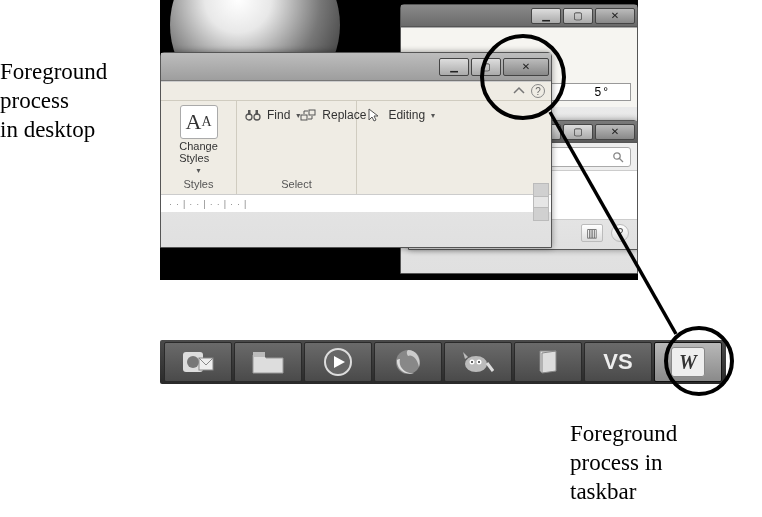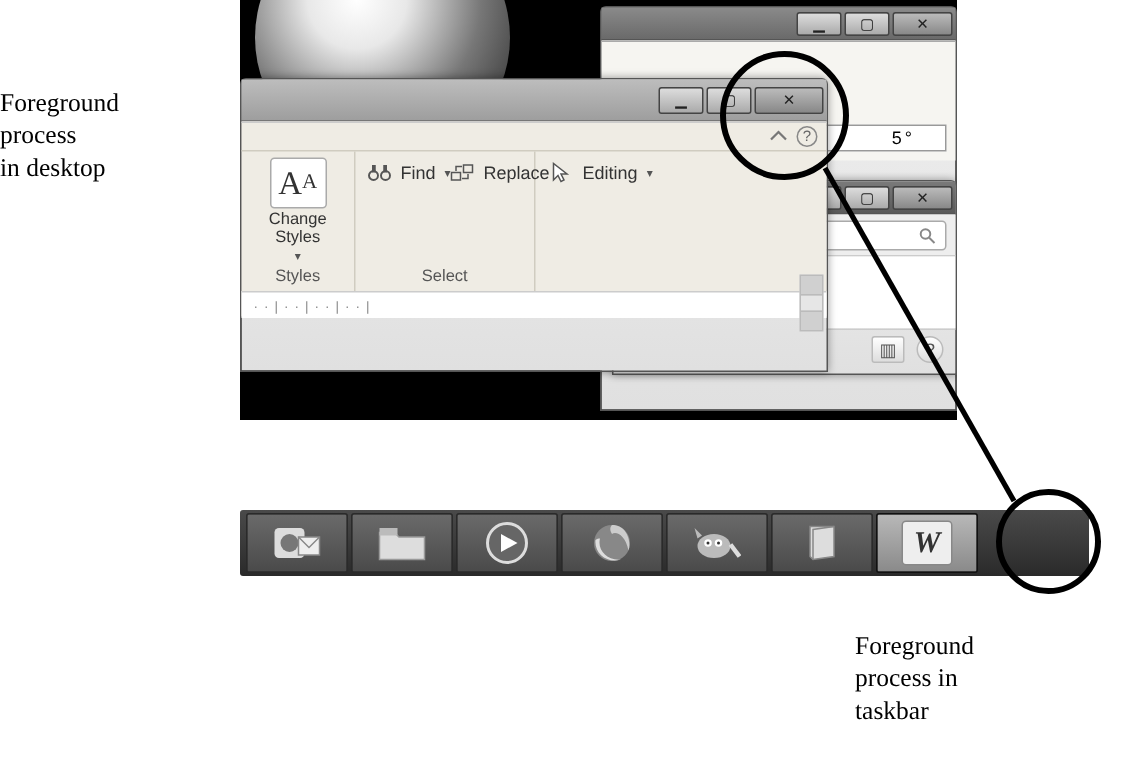--- a/index.html
+++ b/index.html
@@ -9,21 +9,21 @@
     font-family: "Segoe UI", Tahoma, sans-serif;
     background: #fff;
     position: relative;
     overflow: hidden;
   }
 
   
   .label {
     position: absolute;
     font-family: Georgia, "Times New Roman", serif;
-    font-size: 17px;
+    font-size: 23px;
     line-height: 1.25;
     color: #000;
   }
   .label-desktop { top: 58px; left: 0; }
   .label-taskbar { top: 420px; left: 570px; }
 
   
   .desktop-area {
     position: absolute;
     top: 0;
@@ -245,21 +245,21 @@
           <svg width="12" height="10" viewBox="0 0 12 10">
               <path d="M1 7 L6 2 L11 7" fill="none" stroke="#777" stroke-width="1.5"></path>
             </svg>
         </span>
         <span style="width:14px;height:14px;border:1px solid #888;border-radius:50%;display:flex;align-items:center;justify-content:center;font-size:10px;color:#666;">?</span>
       </div>
       <div class="ribbon-groups">
         <div class="group styles-group">
           <div class="styles-btn">
             <div class="bigA">A<span style="font-size:14px;">A</span></div>
-            <span style="white-space:pre-line;text-align:center;line-height:1.05;">Change
+            <span style="white-space:pre-line;text-align:left;line-height:1.05;">Change
 Styles</span>
             <span class="dd">▾</span>
           </div>
           <div class="group-label">Styles</div>
         </div>
         <div class="group editing-group">
           <div style="display:flex;flex-direction:row;gap:0;">
             <div class="editing-row">
               <span class="ico">
                 <svg width="16" height="14" viewBox="0 0 16 14">
@@ -365,20 +365,23 @@
     </span>
   </div>
   <div class="tb-item">
     <span>
       <svg width="28" height="28" viewBox="0 0 28 28">
           <path d="M6 3 L22 3 L22 23 L8 25 L6 23 Z" fill="#ddd" stroke="#888"></path>
           <path d="M8 25 L8 5 L22 3" fill="none" stroke="#888"></path>
         </svg>
     </span>
   </div>
+  <div class="tb-item">
+    <span class="glyph">VS</span>
+  </div>
   <div class="tb-item active">
     <span style="display:flex;align-items:center;justify-content:center;width:34px;height:30px;background:#eee;border:1px solid #888;border-radius:3px;">
       <span class="glyph" style="color:#333;font-family:Georgia,serif;font-style:italic;font-size:20px;">W</span>
     </span>
   </div>
 </div>
 
 <div class="circle circle-desktop"></div>
 <div class="circle circle-taskbar"></div>
 <svg class="connector">

